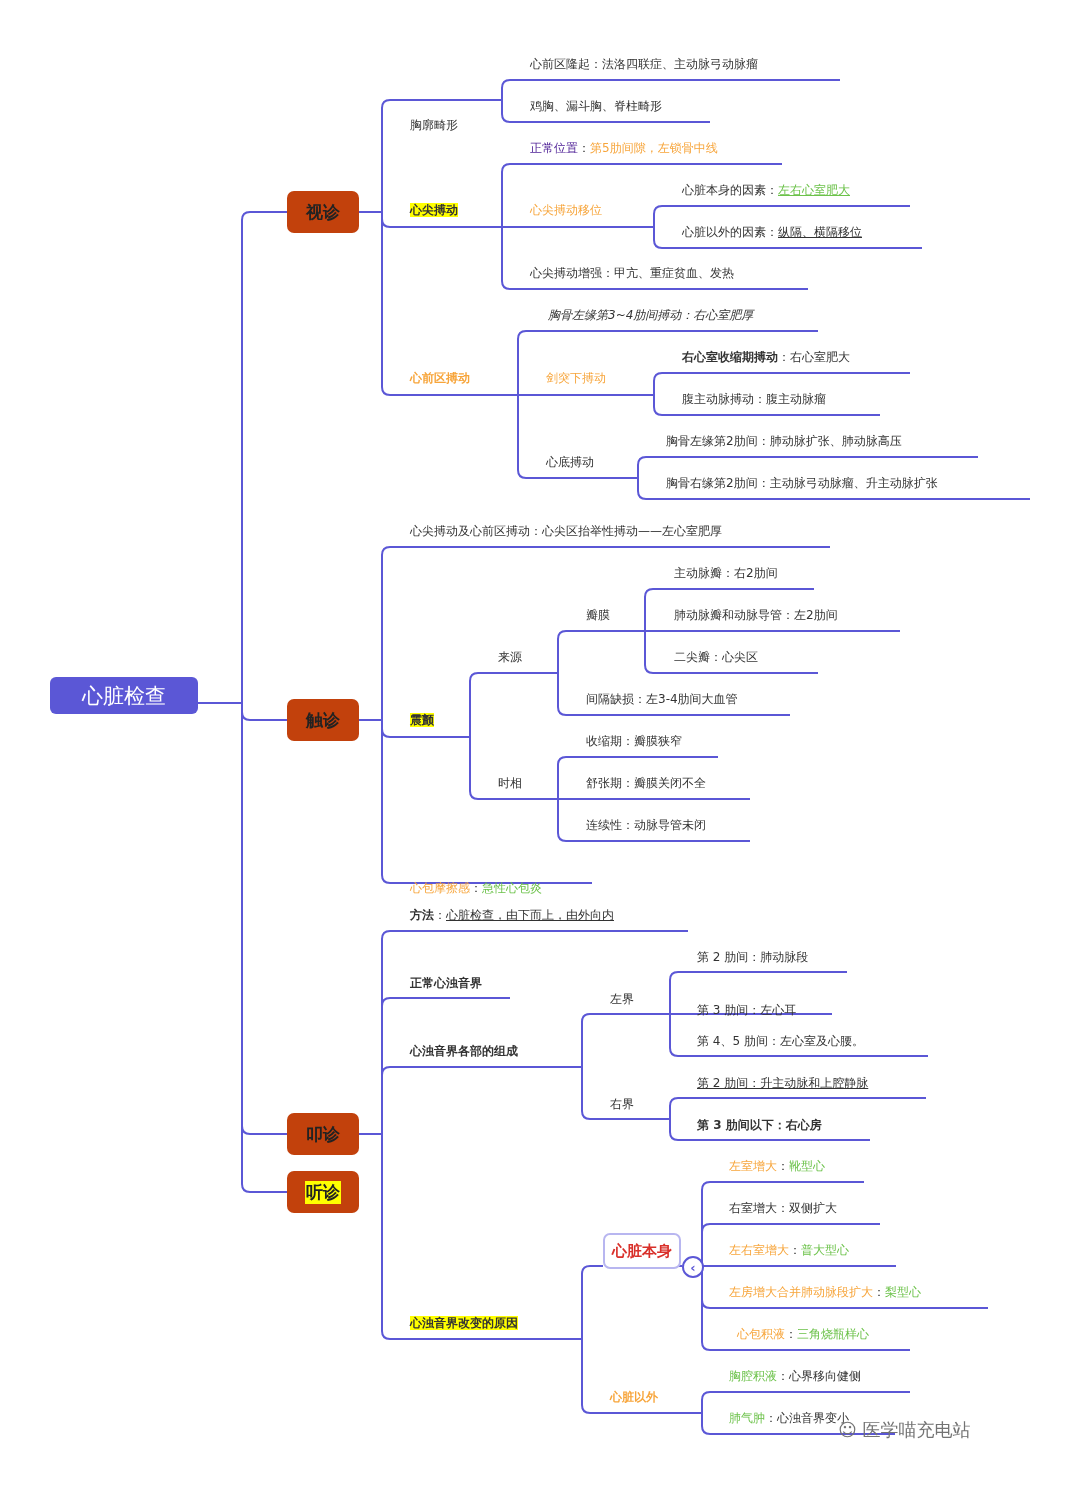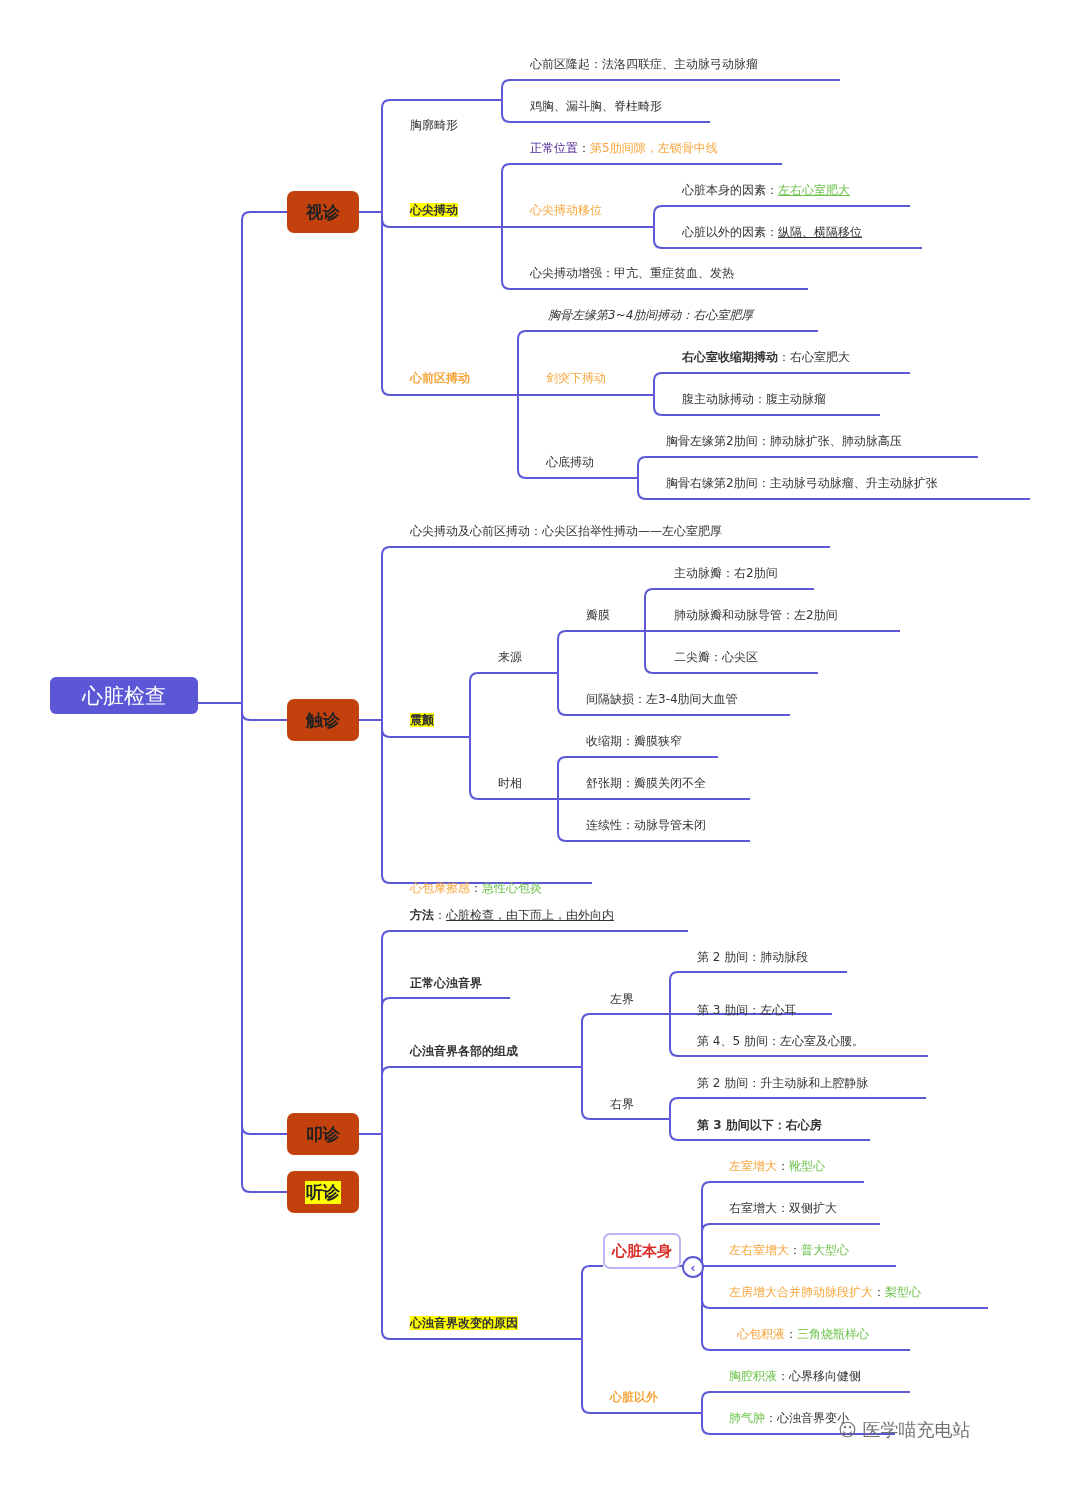--- a/index.html
+++ b/index.html
@@ -151,21 +151,21 @@
 <div class="t" style="left:410px;top:857px;margin-top:21px;"><span class="orange">心包摩擦感</span><span>：</span><span class="green">急性心包炎</span></div>
 
 <div class="t" style="left:410px;top:905px;"><span class="b">方法</span><span>：</span><span class="u">心脏检查，由下而上，由外向内</span></div>
 <div class="t b" style="left:410px;top:973px;">正常心浊音界</div>
 <div class="t b" style="left:410px;top:1041px;">心浊音界各部的组成</div>
 <div class="t" style="left:610px;top:989px;">左界</div>
 <div class="t" style="left:697px;top:947px;">第 2 肋间：肺动脉段</div>
 <div class="t" style="left:697px;top:1000px;">第 3 肋间：左心耳</div>
 <div class="t" style="left:697px;top:1031px;">第 4、5 肋间：左心室及心腰。</div>
 <div class="t" style="left:610px;top:1094px;">右界</div>
-<div class="t" style="left:697px;top:1073px;">第 2 肋间：升主动脉和上腔静脉</div>
+<div class="t" style="left:697px;top:1073px;text-decoration:underline;">第 2 肋间：升主动脉和上腔静脉</div>
 <div class="t" style="left:697px;top:1115px;font-weight:bold;">第 3 肋间以下：右心房</div>
 
 <div class="t b" style="left:410px;top:1313px;"><span class="hl">心浊音界改变的原因</span></div>
 <div class="pill">心脏本身</div>
 <div class="collapse">‹</div>
 
 <div class="t" style="left:729px;top:1156px;"><span class="orange">左室增大</span><span>：</span><span class="green">靴型心</span></div>
 <div class="t" style="left:729px;top:1198px;"><span>右室增大</span><span>：</span><span>双侧扩大</span></div>
 <div class="t" style="left:729px;top:1240px;"><span class="orange">左右室增大</span><span>：</span><span class="green">普大型心</span></div>
 <div class="t" style="left:729px;top:1282px;"><span class="orange">左房增大合并肺动脉段扩大</span><span>：</span><span class="green">梨型心</span></div>

